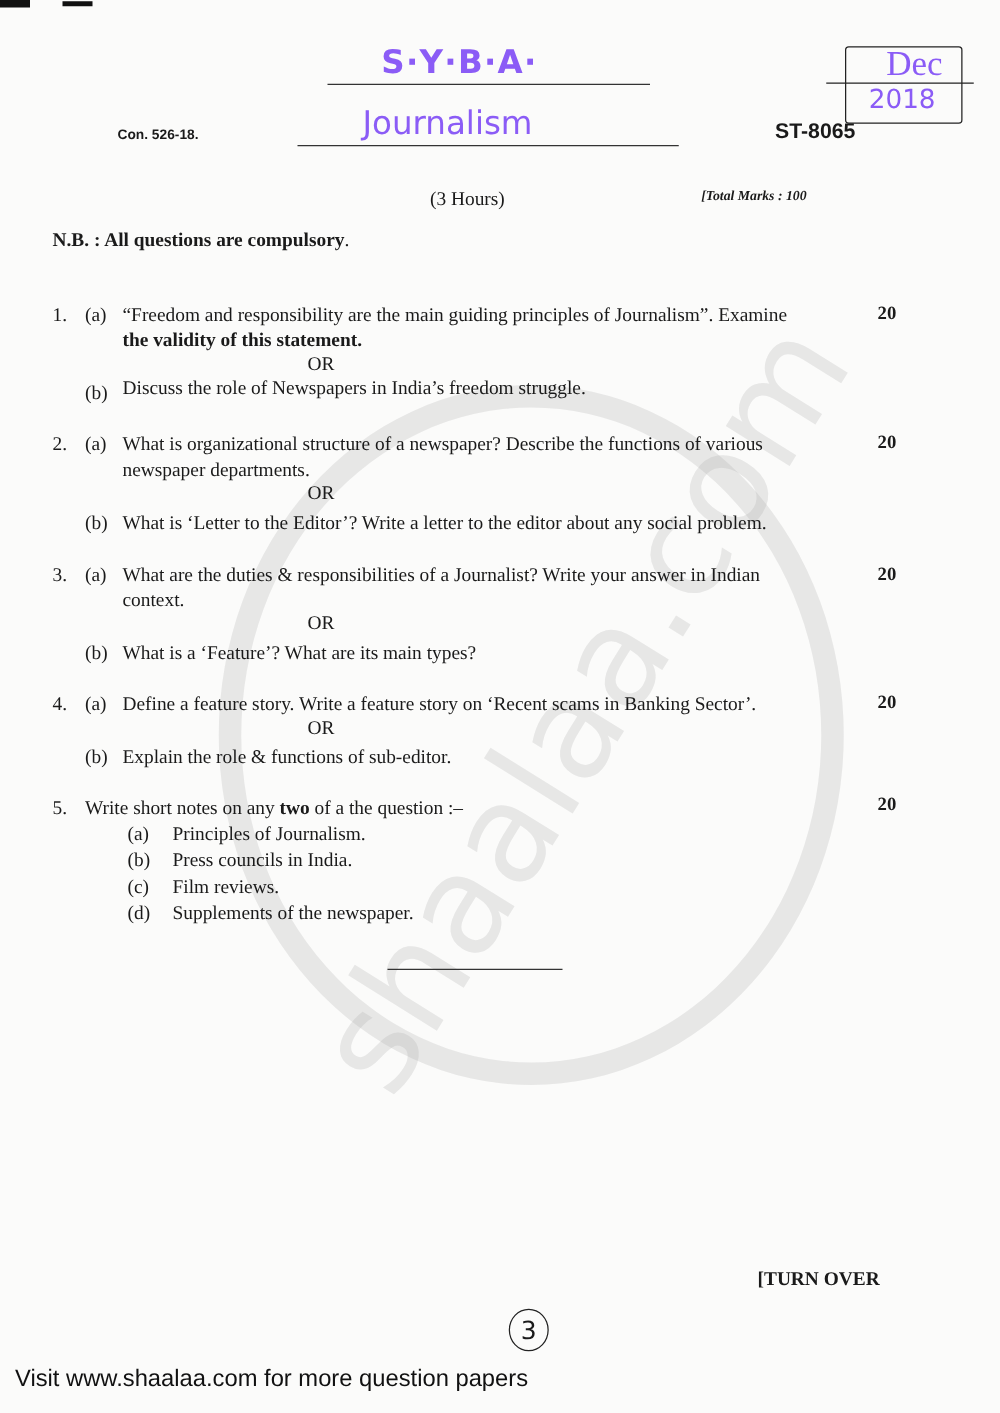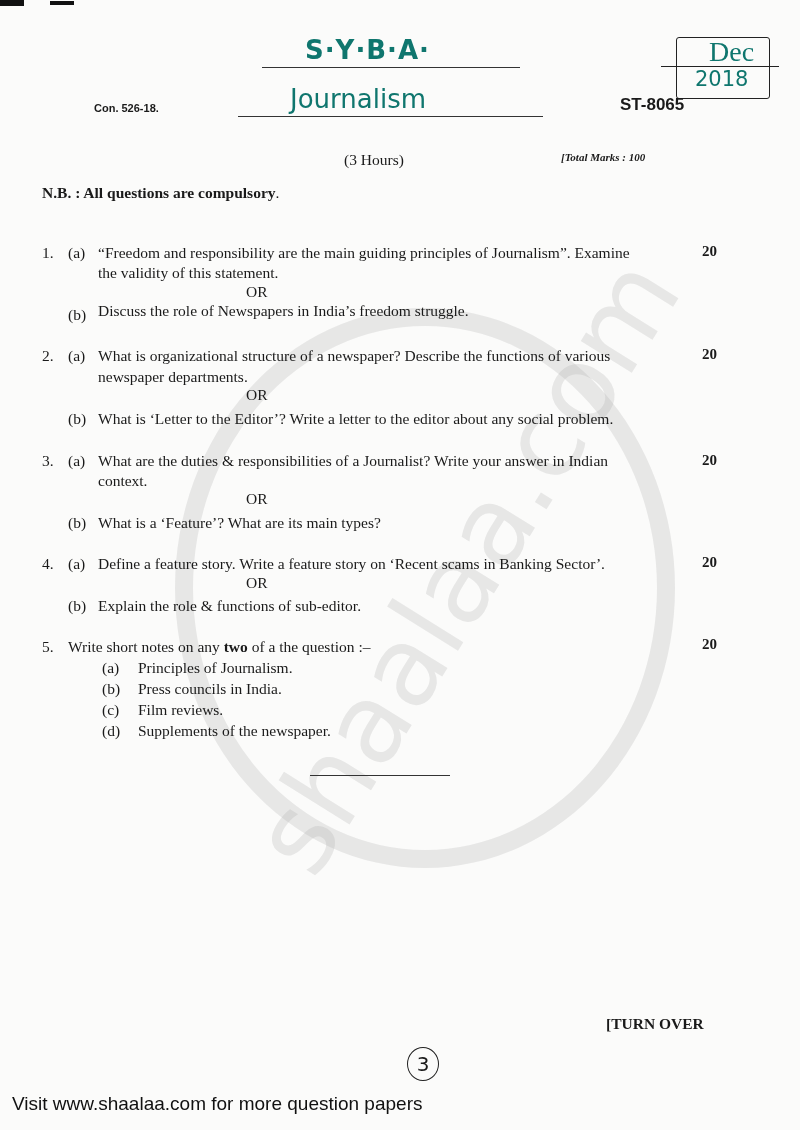--- a/index.html
+++ b/index.html
@@ -4,21 +4,21 @@
 <style>
   html, body { margin: 0; padding: 0; }
   body {
     width: 800px; height: 1130px; position: relative; overflow: hidden;
     background: #fbfbfa;
     font-family: "Liberation Serif", "DejaVu Serif", serif;
     color: #1a1a1a;
   }
   .abs { position: absolute; }
   .corner-mark { position:absolute; top:0; height:6px; background:#111; }
-  .hand { font-family: "DejaVu Sans", sans-serif; color:#0f766e; }
+  .hand { font-family: "DejaVu Sans", sans-serif; color:#8b5cf6; }
   .rule { position:absolute; height:0; border-top:1.5px solid #333; }
   .sans-bold { font-family: "Liberation Sans", "DejaVu Sans", sans-serif; font-weight:bold; }
   .q-text { font-size:15.5px; line-height:21px; }
   .marks { position:absolute; left:702px; font-weight:bold; font-size:15px; }
   .or { position:absolute; left:246px; font-weight:normal; font-size:15.5px; }
   .watermark-circle {
     position:absolute; left:175px; top:308px; width:500px; height:560px;
     border:18px solid rgba(180,180,180,0.28); border-radius:50%;
     box-sizing:border-box; pointer-events:none;
   }
@@ -64,21 +64,21 @@
 <div class="abs" style="left:561px;top:151px;font-size:11px;font-weight:bold;font-style:italic;">[Total Marks : 100</div>
 
 <div class="abs q-text" style="left:42px;top:182px;">
   <span style="font-weight:bold;">N.B. : All questions are </span><span style="font-weight:bold;">compulsory</span><span>.</span>
 </div>
 
 <div>
   <div class="abs q-text" style="left:42px;top:242px;">1.</div>
   <div class="abs q-text" style="left:68px;top:242px;">(a)</div>
   <div class="abs q-text" style="left:98px;top:242px;white-space:nowrap;">“Freedom and responsibility are the main guiding principles of Journalism”. Examine</div>
-  <div class="abs q-text" style="left:98px;top:262px;">the validity of this statement.</div>
+  <div class="abs q-text" style="left:98px;top:262px;font-weight:bold;">the validity of this statement.</div>
   <div class="marks" style="top:243px;">20</div>
   <div class="or" style="top:283px;">OR</div>
   <div class="abs q-text" style="left:68px;top:304px;">(b)</div>
   <div class="abs q-text" style="left:98px;top:300px;white-space:nowrap;">Discuss the role of Newspapers in India’s freedom struggle.</div>
 </div>
 
 <div>
   <div class="abs q-text" style="left:42px;top:345px;">2.</div>
   <div class="abs q-text" style="left:68px;top:345px;">(a)</div>
   <div class="abs q-text" style="left:98px;top:345px;white-space:nowrap;">What is organizational structure of a newspaper? Describe the functions of various</div>

